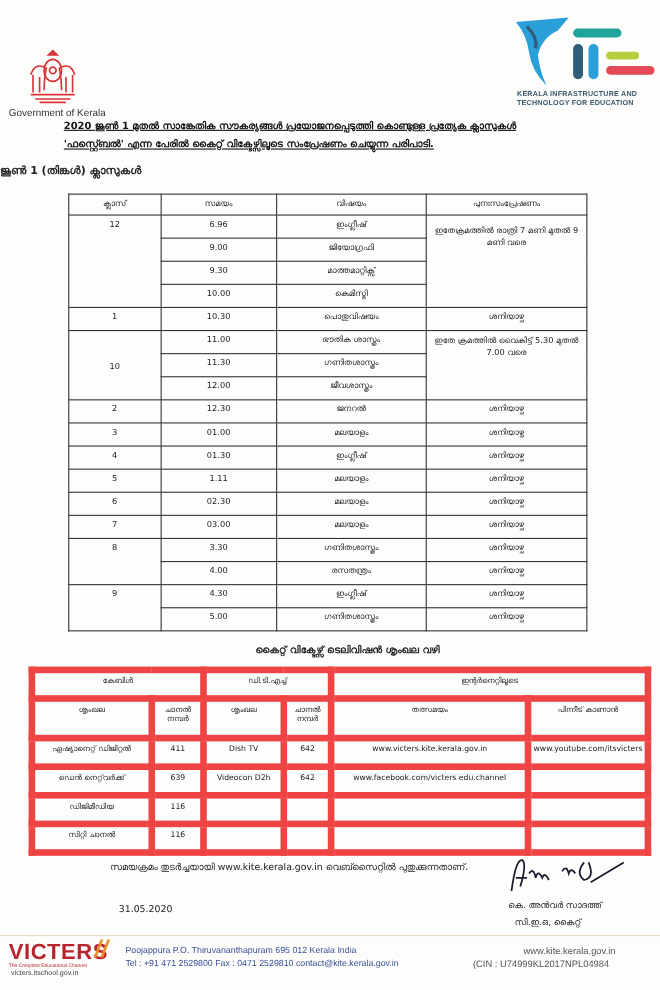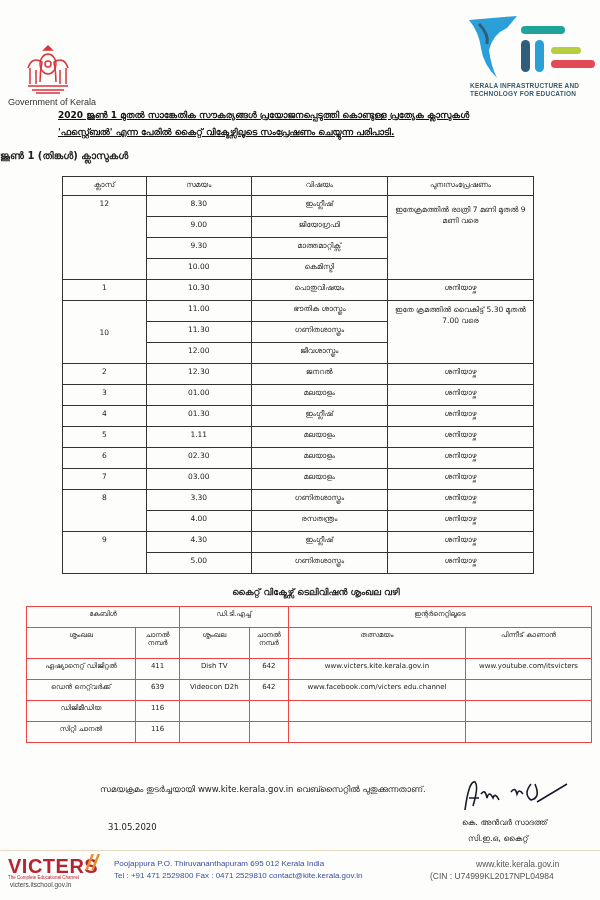--- a/index.html
+++ b/index.html
@@ -21,21 +21,21 @@
   
   table { border-collapse:collapse; }
   .sched { position:absolute; left:62px; top:176px; width:472px; font-size:7.5px; }
   .sched td, .sched th { border:1px solid #333; text-align:center; vertical-align:top; padding:3px 2px; height:14px; font-weight:normal; }
   .sched th { height:12px; }
   .c1 { width:80px; } .c2 { width:102px; } .c3 { width:133px; } .c4 { width:143px; }
   .note { line-height:11px; padding-top:8px !important; }
 
   .tv-heading { left:16px; width:600px; text-align:center; top:587px; font-size:9px; font-weight:bold; }
   .tv { position:absolute; left:26px; top:606px; width:566px; font-size:7px; }
-  .tv td, .tv th { border:1px solid #ef4444; text-align:center; vertical-align:top; padding:3px 2px; height:14px; font-weight:normal; }
+  .tv td, .tv th { border:6px solid #ef4444; text-align:center; vertical-align:top; padding:3px 2px; height:14px; font-weight:normal; }
   .tv .sub th { height:24px; }
 
   .website-note { left:100px; top:784px; font-size:8.5px; }
   .date { left:108px; top:822px; font-size:8.5px; }
   .signature { left:455px; top:776px; width:120px; height:40px; }
   .signer { left:462px; top:818px; font-size:8px; }
   .designation { left:468px; top:834px; font-size:8px; }
 
   .footer-line { left:0; top:850px; width:600px; height:1px; background:#e6d9c4; }
   .victers { left:8px; top:855px; font-family:"Liberation Sans", sans-serif; font-weight:bold; font-size:20px; color:#b8232f; letter-spacing:0.5px; }
@@ -84,21 +84,21 @@
 <table class="sched">
   <tbody>
       <tr>
     <th class="c1">ക്ലാസ്</th>
     <th class="c2">സമയം</th>
     <th class="c3">വിഷയം</th>
     <th class="c4">പുനഃസംപ്രേഷണം</th>
   </tr>
   <tr>
     <td rowspan="4">12</td>
-    <td>8.30</td>
+    <td>6.96</td>
     <td>ഇംഗ്ലീഷ്</td>
     <td rowspan="4" class="note">ഇതേക്രമത്തിൽ രാത്രി 7 മണി മുതൽ 9 മണി വരെ</td>
   </tr>
   <tr>
     <td>9.00</td>
     <td>ജിയോഗ്രഫി</td>
   </tr>
   <tr>
     <td>9.30</td>
     <td>മാത്തമാറ്റിക്സ്</td>

